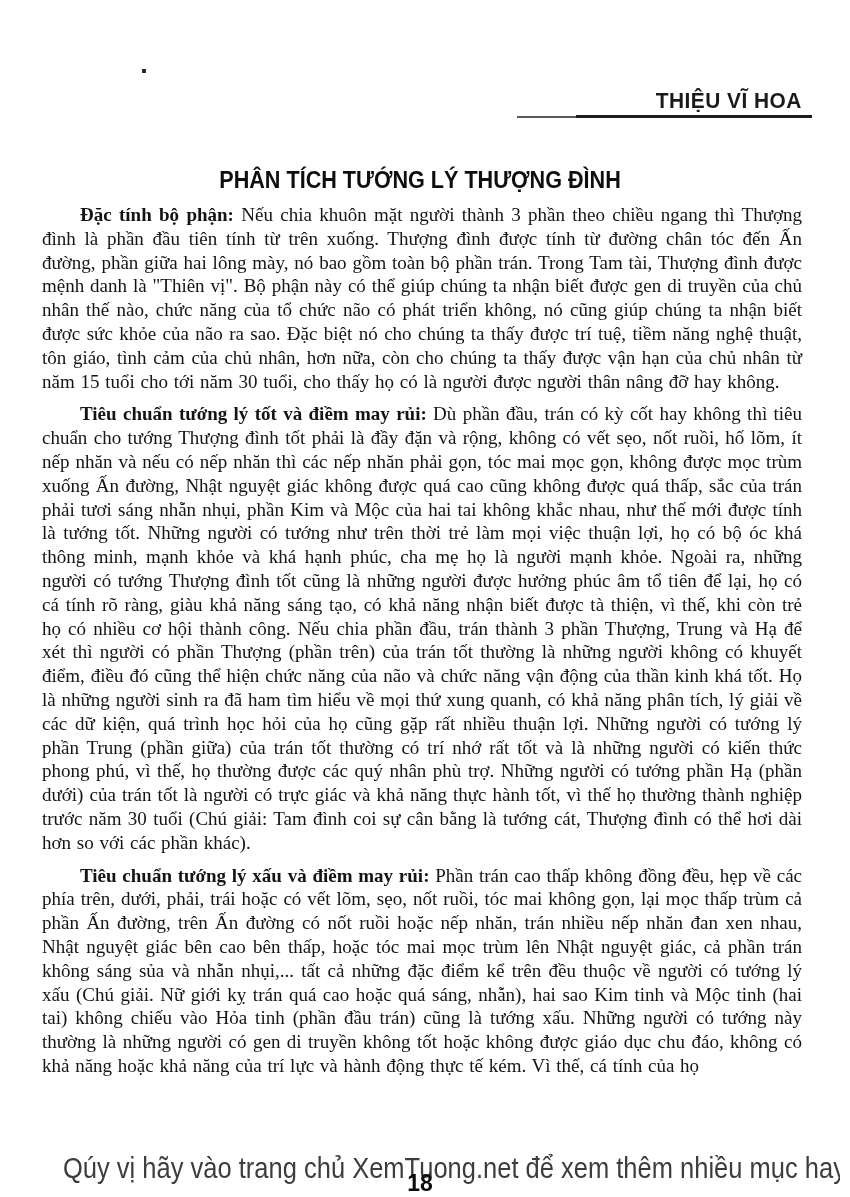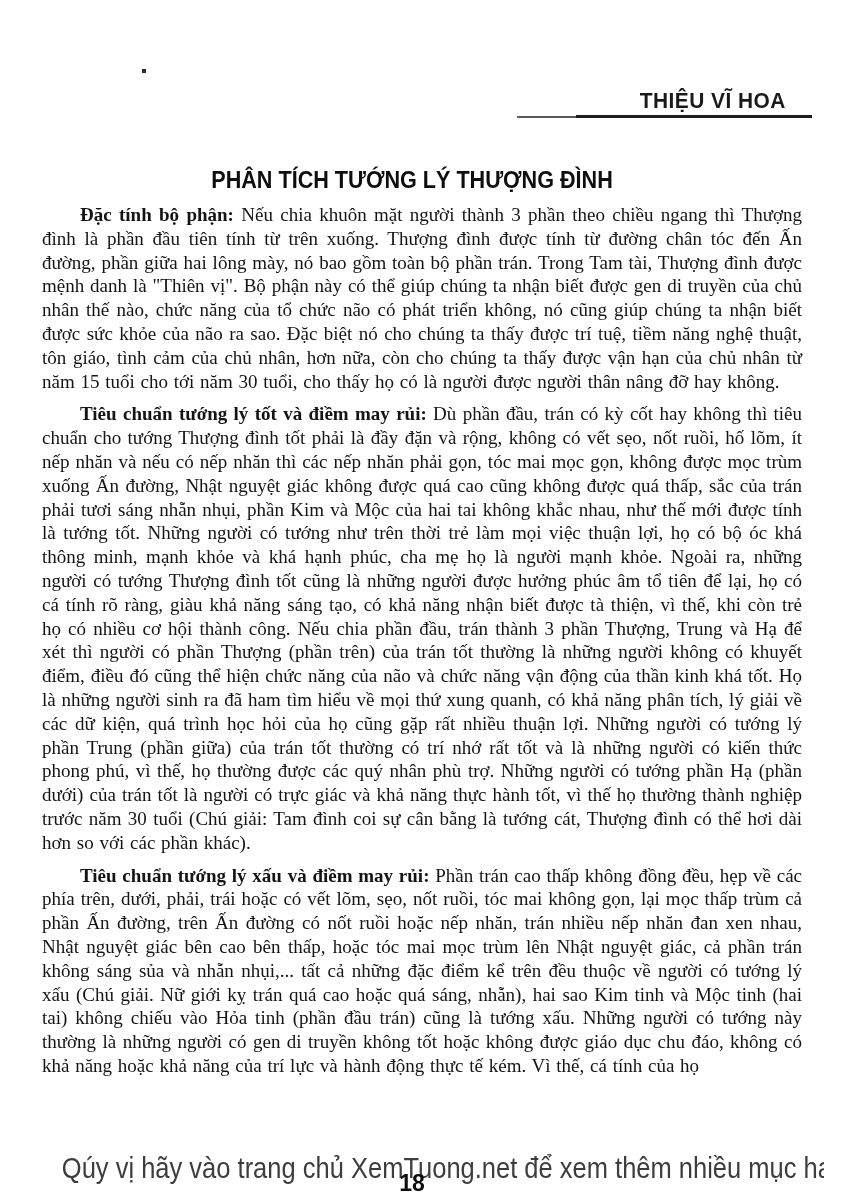--- a/index.html
+++ b/index.html
@@ -5,20 +5,21 @@
   html, body { margin: 0; padding: 0; background: #ffffff; }
 
   .page {
     position: relative;
     width: 824px;
     height: 1197px;
     background: #ffffff;
     overflow: hidden;
     font-family: "Liberation Serif", "DejaVu Serif", serif;
     color: #141414;
+    padding-left: 16px;
   }
 
   .speck {
     position: absolute;
     left: 142px; top: 69px;
     width: 4px; height: 4px;
     background: #2b2b2b;
   }
 
   .header-author {

